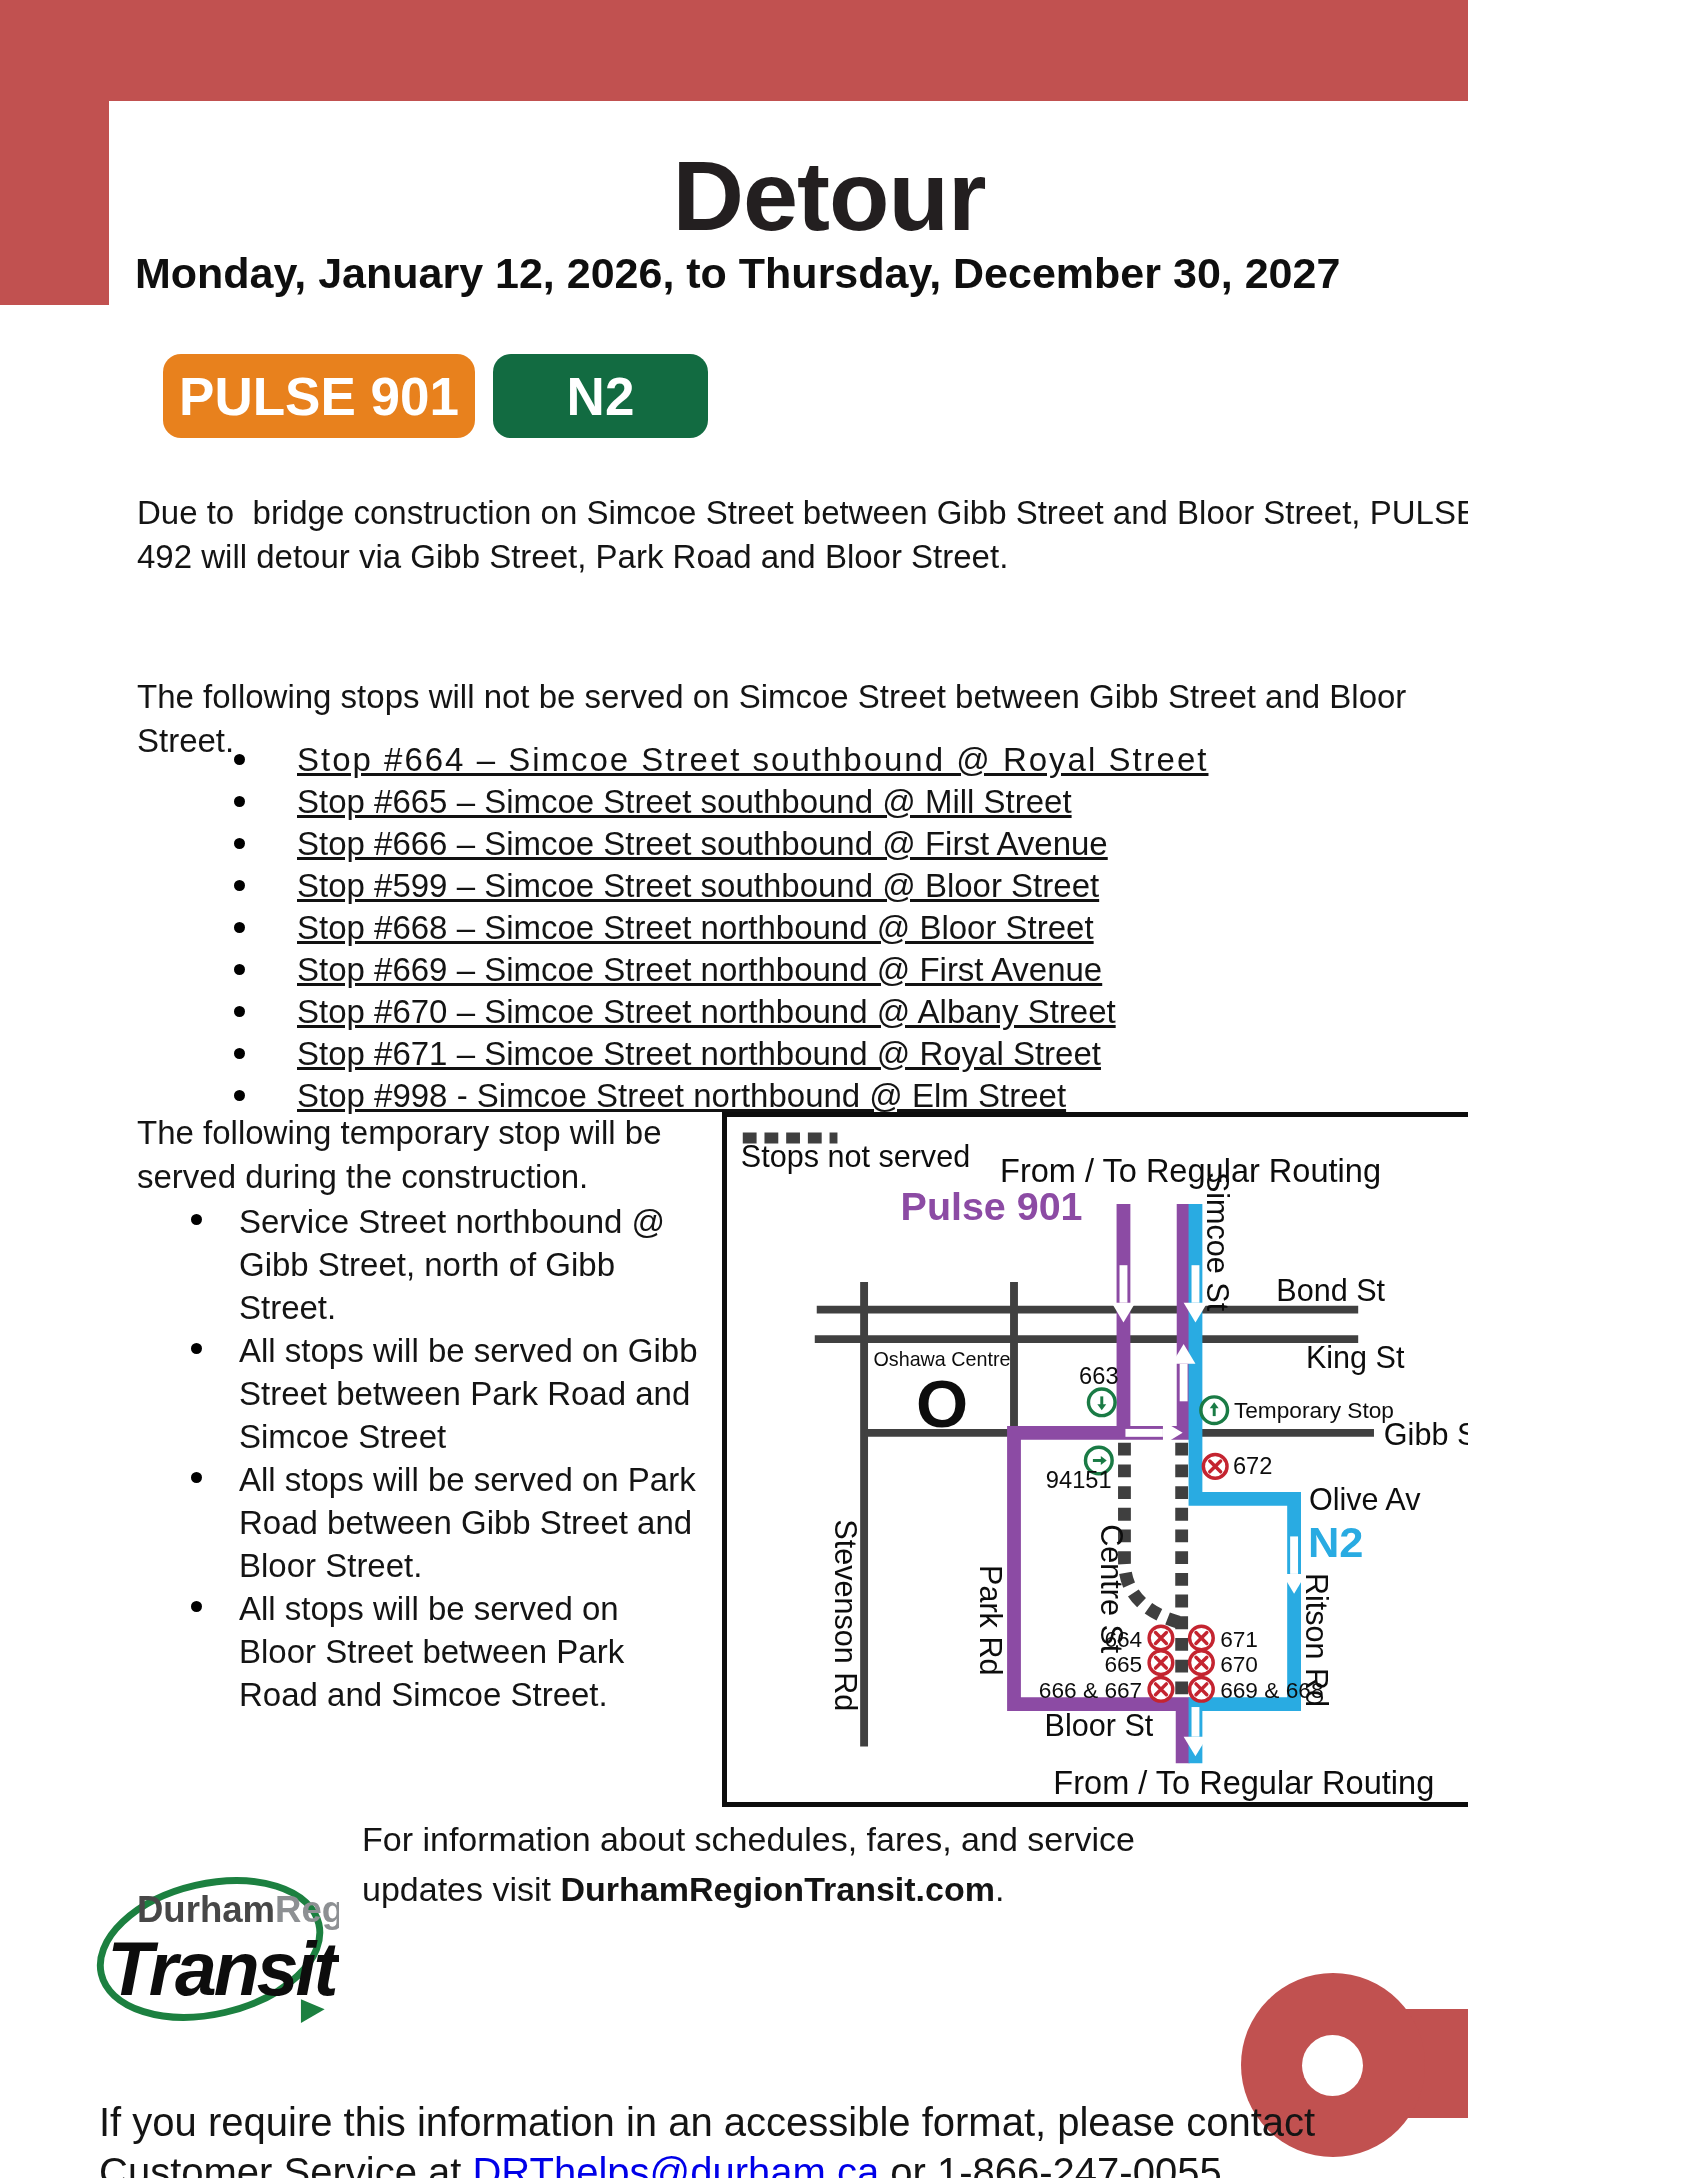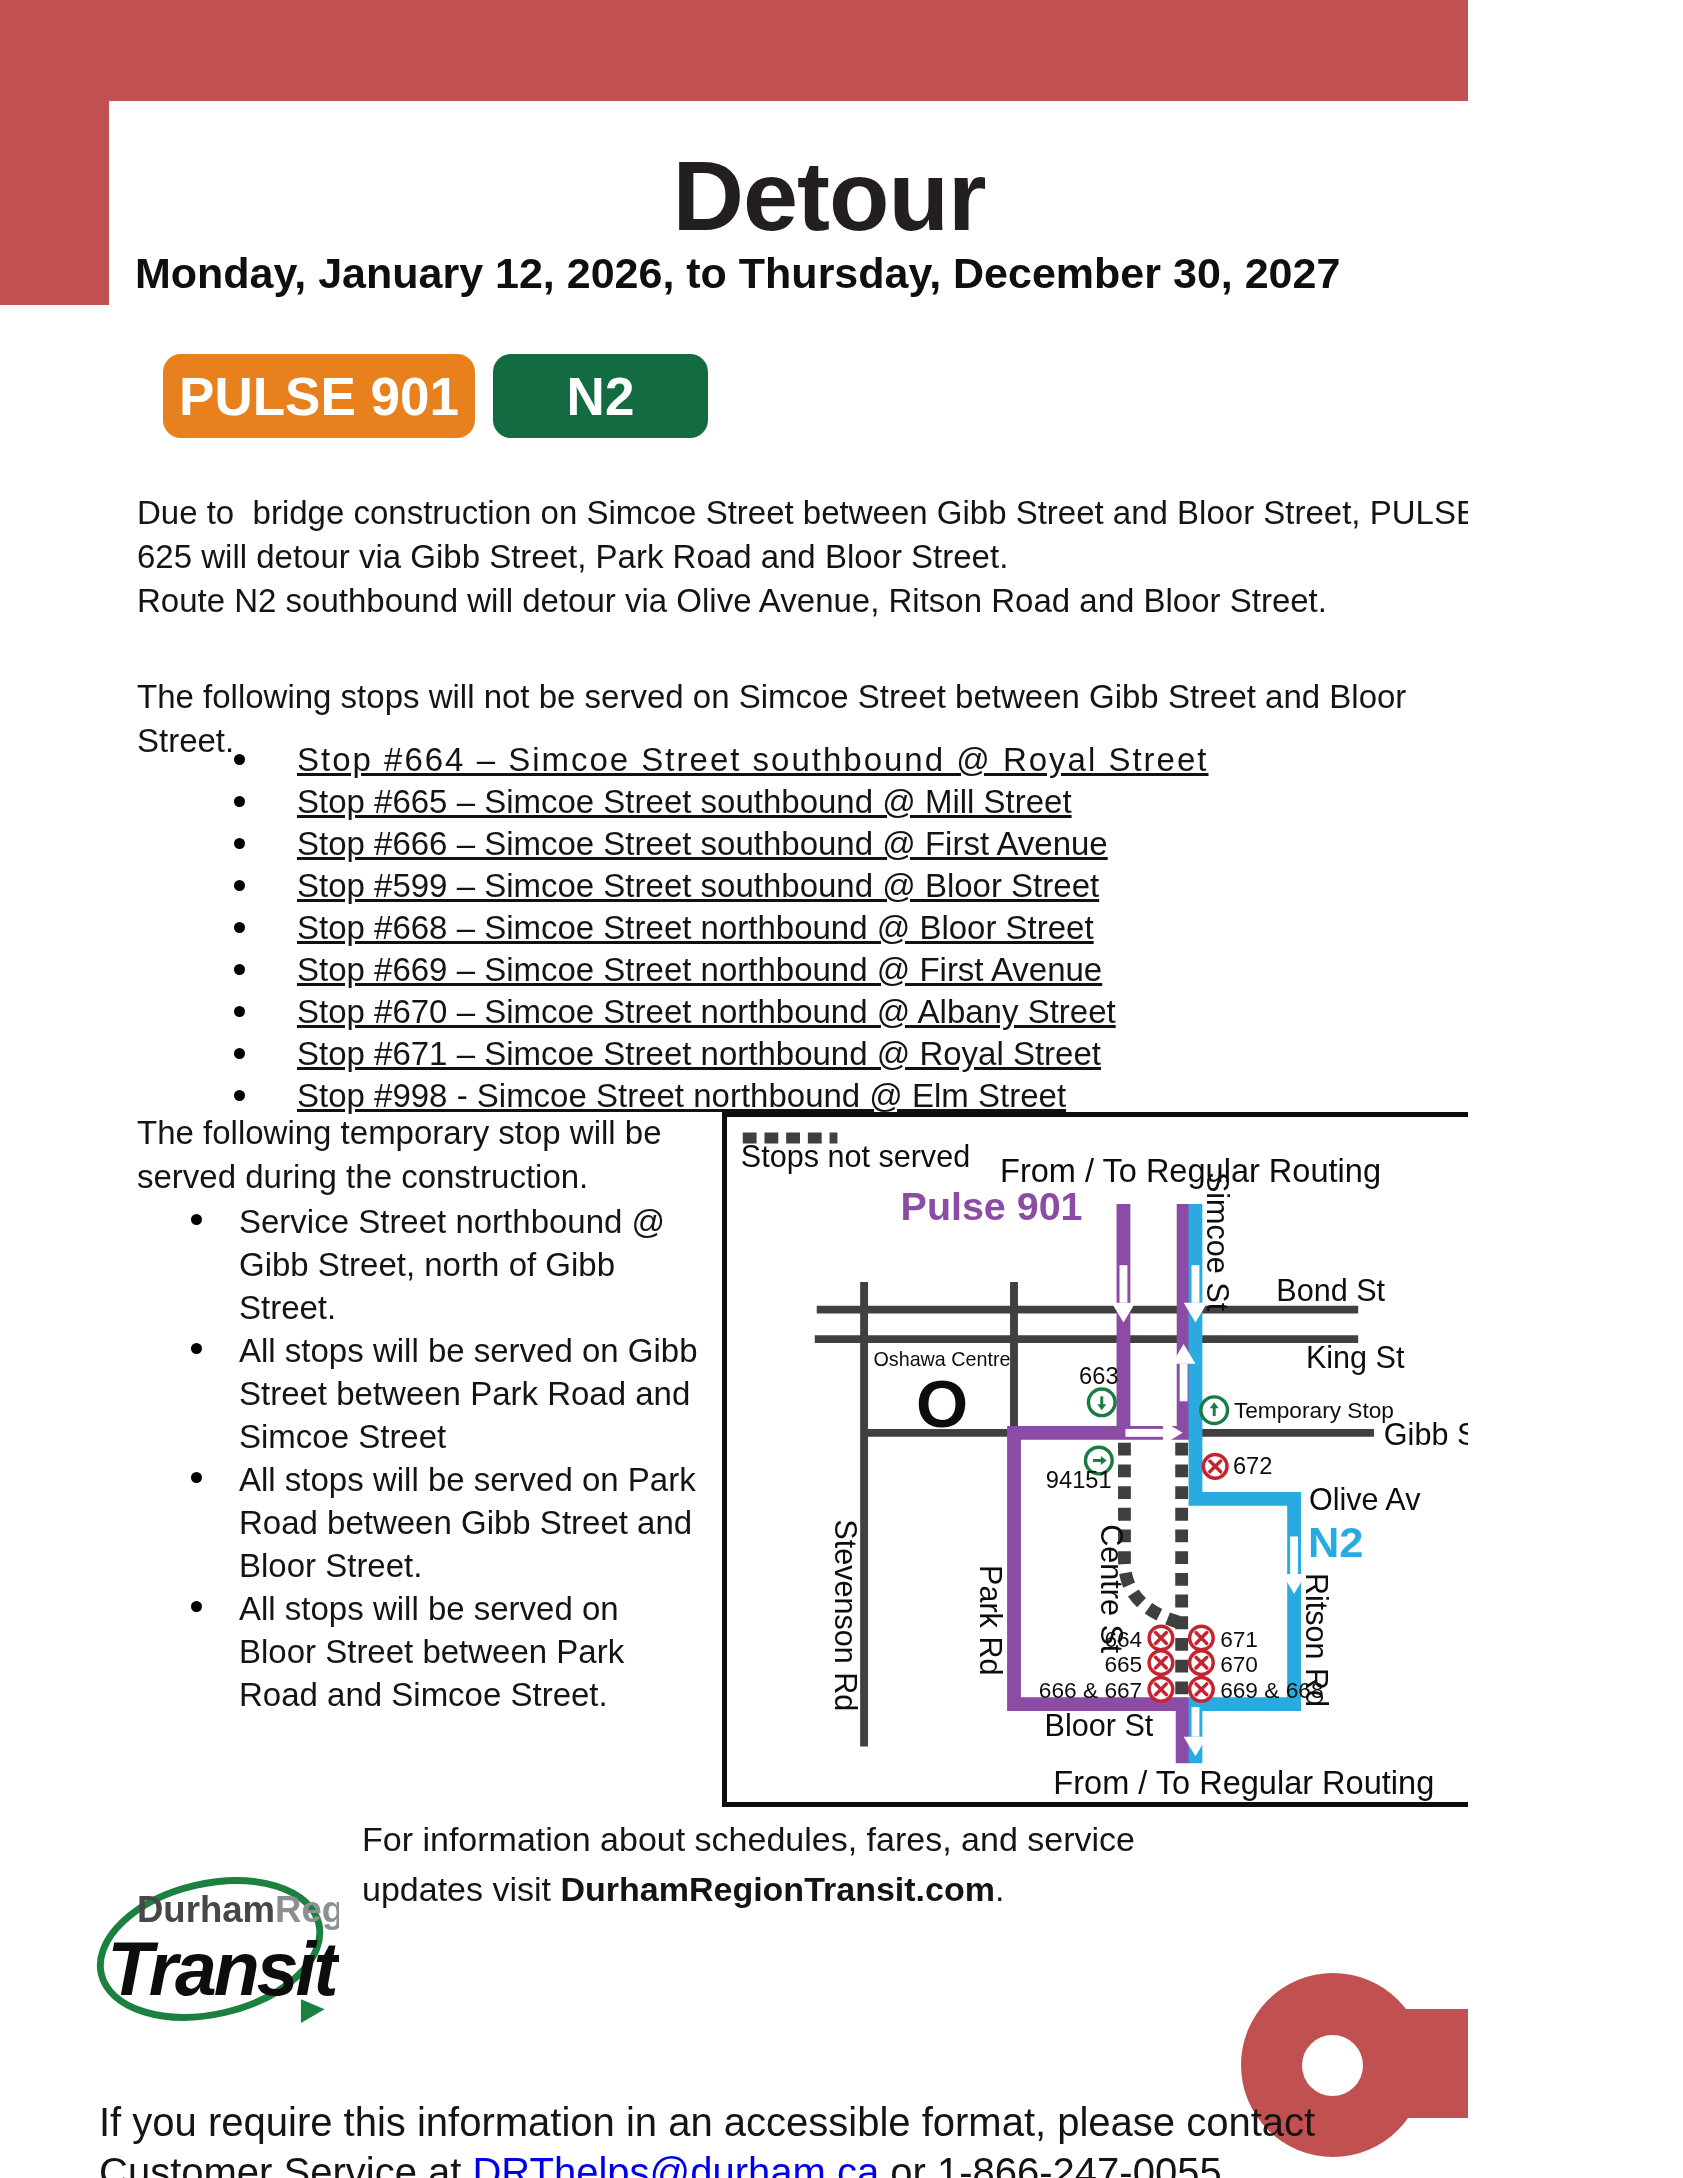--- a/index.html
+++ b/index.html
@@ -72,22 +72,21 @@
   <div class="frame frame-circle"></div>
   <div class="frame-hole"></div>
 
   <div class="title">Detour</div>
   <div class="date">Monday, January 12, 2026, to Thursday, December 30, 2027</div>
   <div class="badge badge-pulse">PULSE 901</div>
   <div class="badge badge-n2">N2</div>
 
   <div class="intro">
     <div class="bodyline">Due to  bridge construction on Simcoe Street between Gibb Street and Bloor Street, PULSE</div>
-    <div class="bodyline">625 will detour via Gibb Street, Park Road and Bloor Street.</div>
-    <div class="bodyline">Route N2 southbound will detour via Olive Avenue, Ritson Road and Bloor Street.</div>
+    <div class="bodyline">492 will detour via Gibb Street, Park Road and Bloor Street.</div>
   </div>
 
   <div class="stops-intro">
     <div class="bodyline">The following stops will not be served on Simcoe Street between Gibb Street and Bloor</div>
     <div class="bodyline">Street.</div>
   </div>
   <ul class="stops">
     <li>Stop #664 – Simcoe Street southbound @ Royal Street</li>
     <li>Stop #665 – Simcoe Street southbound @ Mill Street</li>
     <li>Stop #666 – Simcoe Street southbound @ First Avenue</li>

